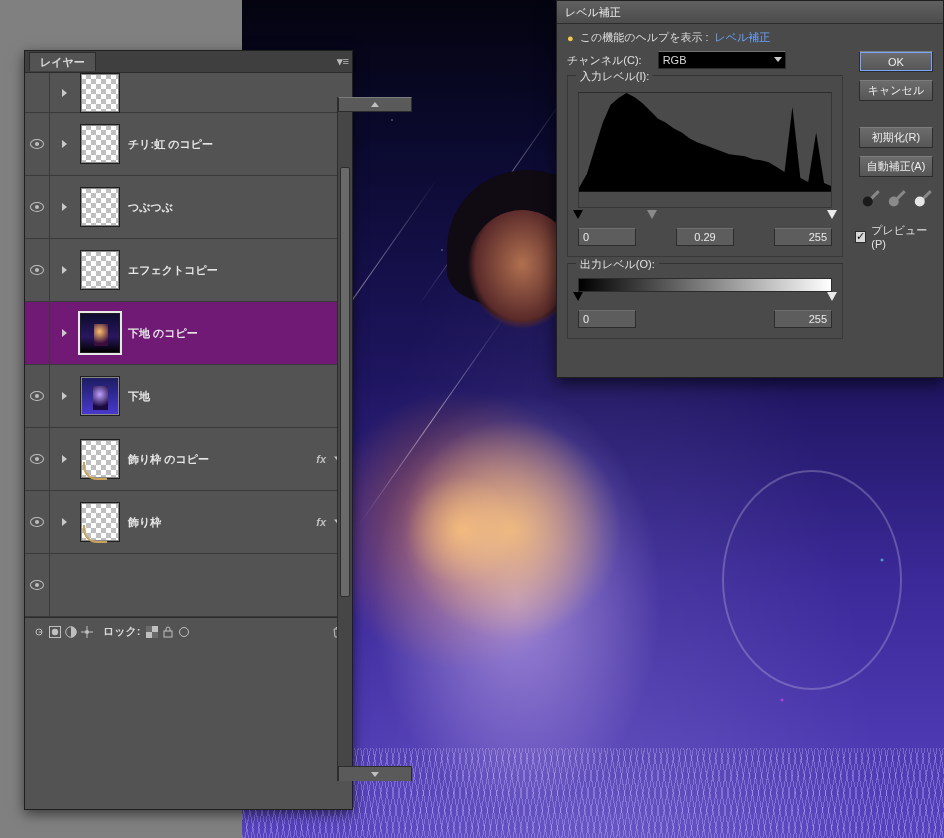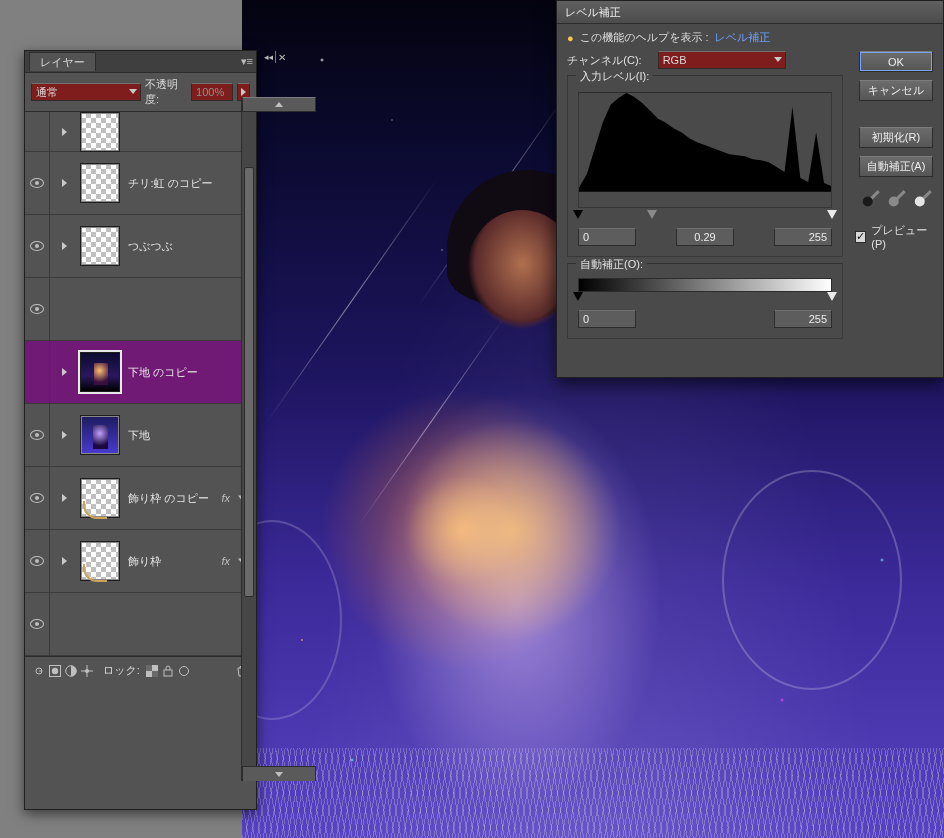--- a/index.html
+++ b/index.html
@@ -53,30 +53,31 @@
 }
 #canvas-art .swirl{position:absolute; border:2px solid rgba(210,200,230,.4); border-radius:50%; }
 #canvas-art .sw1{left:480px; top:470px; width:180px; height:220px; border-color:rgba(210,200,230,.3);}
 #canvas-art .sw2{left:-40px; top:520px; width:140px; height:200px; border-color:rgba(210,200,230,.25);}
 #canvas-art .grass{position:absolute; left:0; right:0; bottom:0; height:90px;
   background:repeating-linear-gradient(80deg, rgba(240,240,255,.25) 0 1px, transparent 1px 6px),
              repeating-linear-gradient(100deg, rgba(240,240,255,.25) 0 1px, transparent 1px 6px);}
 
 
 #layers-panel{
-  position:absolute; left:24px; top:50px; width:233px; height:760px;
+  position:absolute; left:24px; top:50px; width:329px; height:760px;
   background:#535353; border:1px solid #1f1f1f; box-shadow:0 4px 12px rgba(0,0,0,.55);
   color:#d8d8d8;
+  font-weight:bold;
 }
 #layers-panel .tabbar{ height:22px; background:#3f3f3f; display:flex; align-items:center; border-bottom:1px solid #2c2c2c;}
 #layers-panel .tab{ background:#535353; padding:3px 10px; border:1px solid #2c2c2c; border-bottom:none; margin-left:4px; height:19px; line-height:13px;}
 #layers-panel .tabbar .spacer{flex:1;}
 #layers-panel .menuicon{width:18px;height:18px;display:flex;align-items:center;justify-content:center;color:#bbb;}
 #layers-panel .controls{display:flex; align-items:center; gap:4px; padding:4px 6px; border-bottom:1px solid #2c2c2c;}
-.dd{background:#7f1d1d;border:1px solid #2c2c2c;border-top-color:#717171;color:#d8d8d8;height:18px;display:flex;align-items:center;padding:0 4px;position:relative;}
+.dd{background:#000000;border:1px solid #2c2c2c;border-top-color:#717171;color:#d8d8d8;height:18px;display:flex;align-items:center;padding:0 4px;position:relative;}
 .dd .arrow{position:absolute;right:3px;top:5px;border-left:4px solid transparent;border-right:4px solid transparent;border-top:5px solid #c9c9c9;}
 #blend-dd{width:122px;}
 #opac-field{width:46px; color:#8f8f8f;}
 #layers-panel .controls .lbl{color:#d8d8d8;}
 
 #layer-list{flex:1; overflow:hidden; background:#535353;}
 .layer-row{display:flex;align-items:center;height:63px;border-bottom:1px solid #3a3a3a;background:#535353;}
 .layer-row.first{height:40px;}
 .layer-row.selected{background:#701a75;}
 .eye-col{width:25px;display:flex;align-items:center;justify-content:center;border-right:1px solid #3a3a3a;height:100%;}
@@ -189,33 +190,20 @@
   <span class="x">✕</span>
 </div>
 
 <div id="layers-panel">
   <div class="tabbar">
     <div class="tab">レイヤー</div>
     <div class="spacer"></div>
     <div class="menuicon">▾≡</div>
   </div>
 
-  <div class="controls">
-    <div id="blend-dd" class="dd">
-      <span>通常</span>
-      <span class="arrow"></span>
-    </div>
-    <span class="lbl">不透明度:</span>
-    <div id="opac-field" class="dd">
-      <span>100%</span>
-    </div>
-    <div class="dd" style="width:14px;padding:0;">
-      <span class="tri-s" style="margin:auto;border-top:4px solid transparent;border-bottom:4px solid transparent;border-left:5px solid #c9c9c9;"></span>
-    </div>
-  </div>
 
   <div id="layer-list">
       <div class="layer-row first">
         <div class="eye-col"></div>
         <div class="layer-main">
           <div class="arrow-cell">
             <span class="tri"></span>
           </div>
           <div class="thumb checker"></div>
           <span class="layer-name"></span>
@@ -241,20 +229,27 @@
           <div class="arrow-cell">
             <span class="tri"></span>
           </div>
           <div class="thumb checker"></div>
           <span class="layer-name">つぶつぶ</span>
         </div>
       </div>
       <div class="layer-row">
         <div class="eye-col">
           <span class="eye"></span>
+        </div>
+        <div class="layer-main">
+          <div class="arrow-cell">
+            <span class="tri"></span>
+          </div>
+          <div class="thumb checker"></div>
+          <span class="layer-name">エフェクトコピー</span>
         </div>
       </div>
       <div class="layer-row selected">
         <div class="eye-col"></div>
         <div class="layer-main">
           <div class="arrow-cell">
             <span class="tri"></span>
           </div>
           <div class="thumb art1"></div>
           <span class="layer-name">下地 のコピー</span>
@@ -403,21 +398,21 @@
         <div class="val-row">
           <div class="num">0</div>
           <span class="sp"></span>
           <div class="num" style="text-align:center;justify-content:center;">0.29</div>
           <span class="sp"></span>
           <div class="num" style="justify-content:flex-end;">255</div>
         </div>
       </div>
 
       <div class="group">
-        <span class="legend">自動補正(O):</span>
+        <span class="legend">出力レベル(O):</span>
         <div id="out-grad"></div>
         <div id="out-sliders">
           <span class="slider-tri slider-black"></span>
           <span class="slider-tri slider-white"></span>
         </div>
         <div class="val-row">
           <div class="num">0</div>
           <span class="sp"></span>
           <div class="num" style="justify-content:flex-end;">255</div>
         </div>

